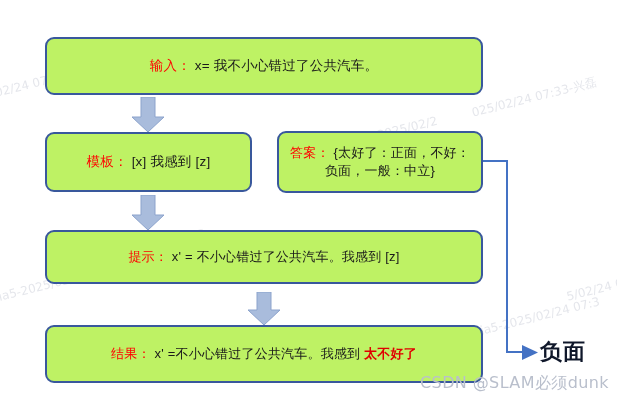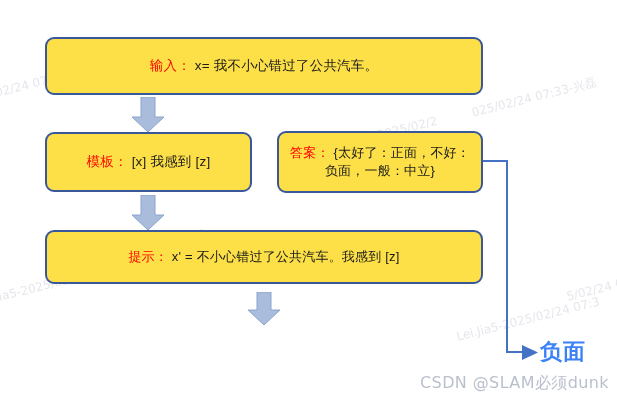--- a/index.html
+++ b/index.html
@@ -20,21 +20,21 @@
     width: 617px;
     height: 400px;
   }
 
   
   .box {
     position: absolute;
     box-sizing: border-box;
     border: 2px solid #39589C;
     border-radius: 9px;
-    background: #fde047;
+    background: #bef264;
     display: flex;
     align-items: center;
     justify-content: center;
     text-align: center;
     z-index: 4;
   }
   .box .txt {
     font-size: 13.5px;
     color: #1a1a1a;
     line-height: 1.35;
@@ -80,21 +80,21 @@
     pointer-events: none;
   }
 
   
   #outcome {
     position: absolute;
     left: 540px;
     top: 337px;
     font-size: 22px;
     font-weight: bold;
-    color: #3b82f6;
+    color: #0f172a;
     letter-spacing: 1px;
     z-index: 5;
     white-space: nowrap;
   }
 
   
   .wm {
     position: absolute;
     color: #9aa0b4;
     opacity: 0.26;
@@ -167,18 +167,21 @@
   </div>
 
   <div class="box" id="box-answer">
     <div class="txt"><span class="lbl">答案：</span><span> {太好了：正面，不好：负面，一般：中立}</span></div>
   </div>
 
   <div class="box" id="box-prompt">
     <div class="txt"><span class="lbl">提示：</span><span> x' = 不小心错过了公共汽车。我感到 [z]</span></div>
   </div>
 
+  <div class="box" id="box-result">
+    <div class="txt"><span class="lbl">结果：</span><span> x' =不小心错过了公共汽车。我感到 </span><span class="hl">太不好了</span></div>
+  </div>
 
   <div id="outcome">负面</div>
 
   <div id="credit">CSDN @SLAM必须dunk</div>
 
 </div>
 
 </body></html>

